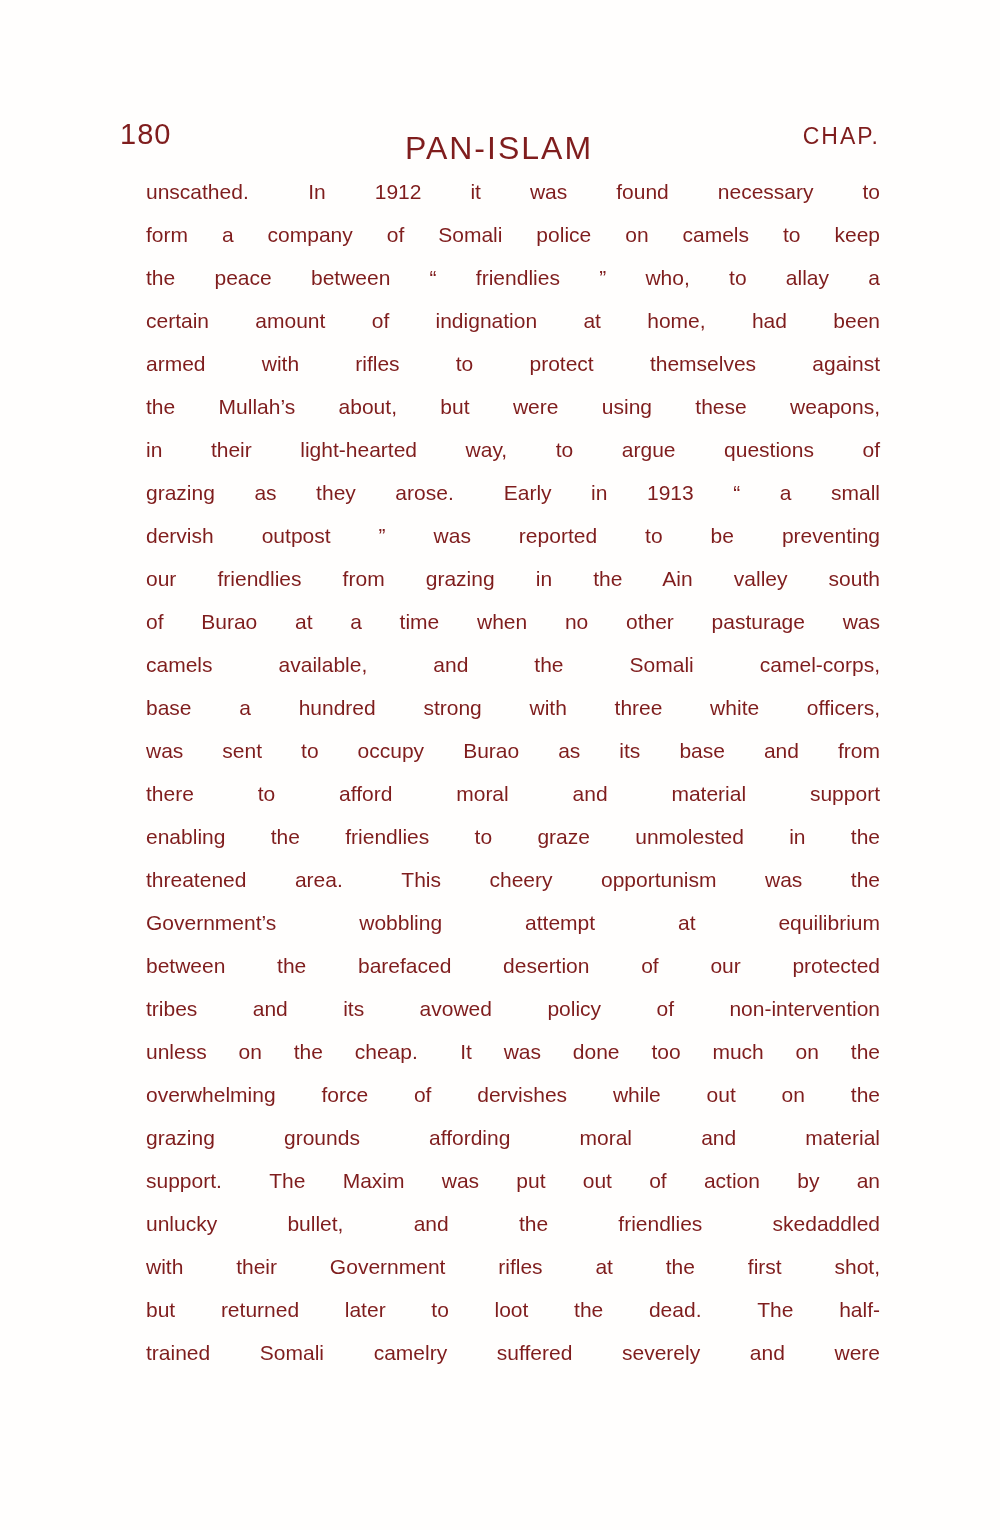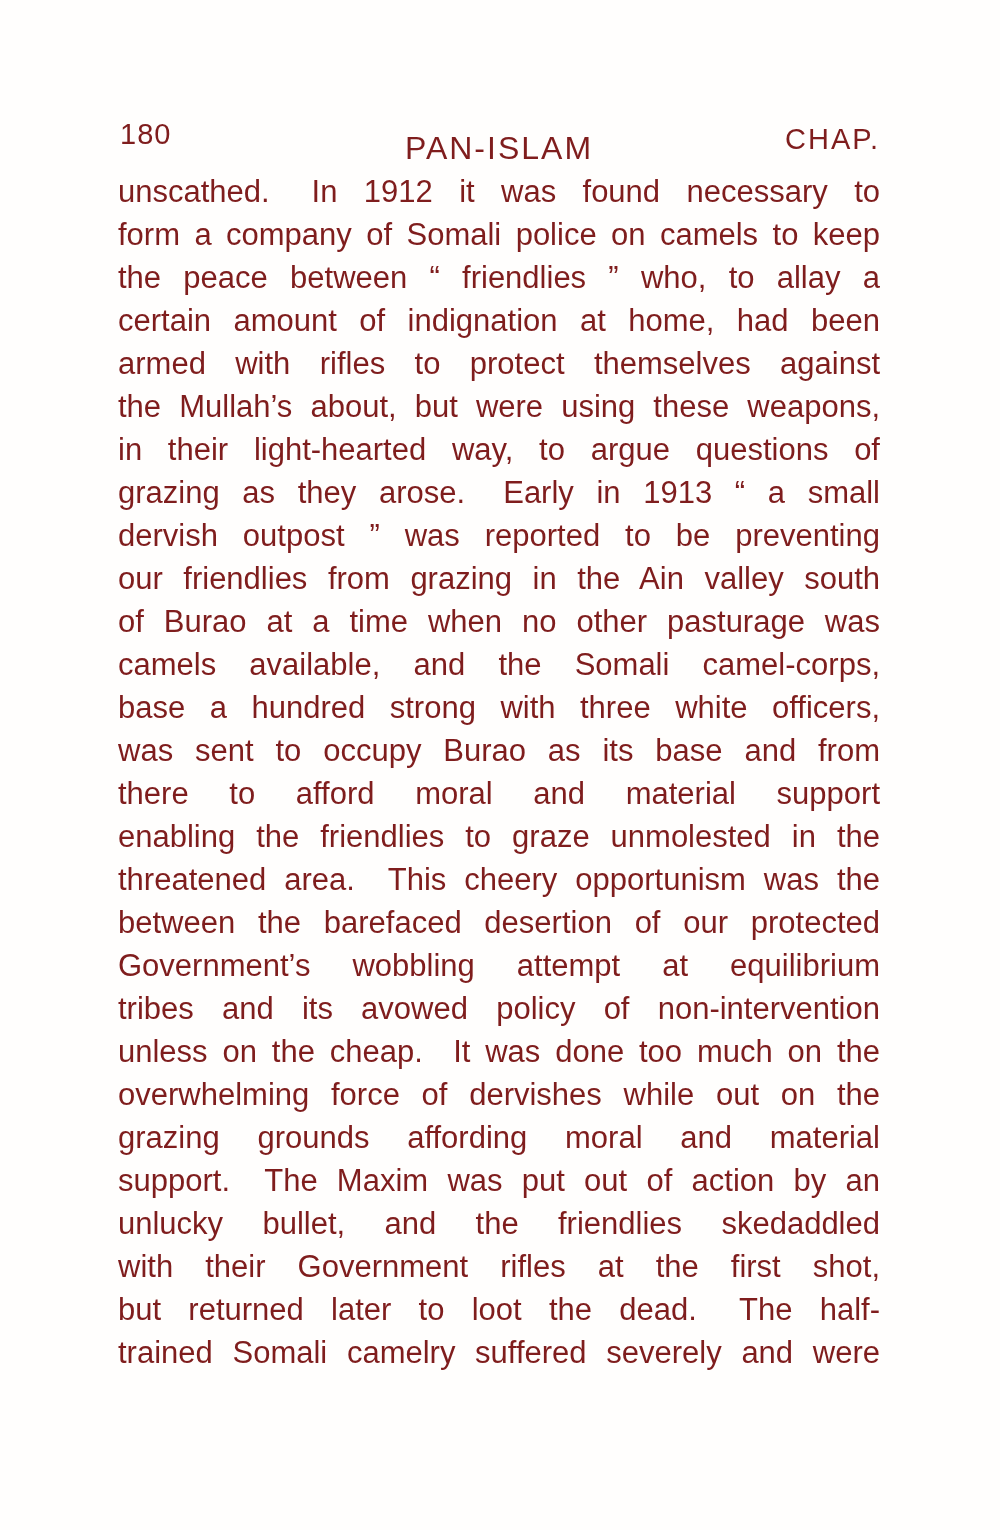--- a/index.html
+++ b/index.html
@@ -38,39 +38,40 @@
     top: 16px;
     transform: translateX(-50%);
     font-size: 32px;
     letter-spacing: 2px;
     white-space: nowrap;
   }
   .chapter-marker {
     position: absolute;
     right: 0;
     top: 9px;
-    font-size: 29px;
+    font-size: 23px;
     letter-spacing: 2px;
     text-align: center;
   }
   .body-text {
     position: absolute;
     top: 170px;
     left: 118px;
     width: 762px;
   }
   .line {
-    font-size: 31px;
+    font-size: 21px;
     line-height: 43px;
     height: 43px;
     text-align: justify;
     text-align-last: justify;
     white-space: pre-wrap;
     word-spacing: 1px;
     font-feature-settings: "onum" 1;
+    margin-left: 28px;
   }
 </style>
 </head>
 <body>
 
 <div class="page">
 
   <div class="running-header">
     <span class="page-number">180</span>
     <span class="running-title">PAN-ISLAM</span>
@@ -88,22 +89,22 @@
       <div class="line">grazing as they arose.  Early in 1913 “ a small</div>
       <div class="line">dervish outpost ” was reported to be preventing</div>
       <div class="line">our friendlies from grazing in the Ain valley south</div>
       <div class="line">of Burao at a time when no other pasturage was</div>
       <div class="line">camels available, and the Somali camel-corps,</div>
       <div class="line">base a hundred strong with three white officers,</div>
       <div class="line">was sent to occupy Burao as its base and from</div>
       <div class="line">there to afford moral and material support</div>
       <div class="line">enabling the friendlies to graze unmolested in the</div>
       <div class="line">threatened area.  This cheery opportunism was the</div>
+      <div class="line">Government’s wobbling attempt at equilibrium</div>
       <div class="line">between the barefaced desertion of our protected</div>
-      <div class="line">Government’s wobbling attempt at equilibrium</div>
       <div class="line">tribes and its avowed policy of non-intervention</div>
       <div class="line">unless on the cheap.  It was done too much on the</div>
       <div class="line">overwhelming force of dervishes while out on the</div>
       <div class="line">grazing grounds affording moral and material</div>
       <div class="line">support.  The Maxim was put out of action by an</div>
       <div class="line">unlucky bullet, and the friendlies skedaddled</div>
       <div class="line">with their Government rifles at the first shot,</div>
       <div class="line">but returned later to loot the dead.  The half-</div>
       <div class="line">trained Somali camelry suffered severely and were</div>
     </div>

